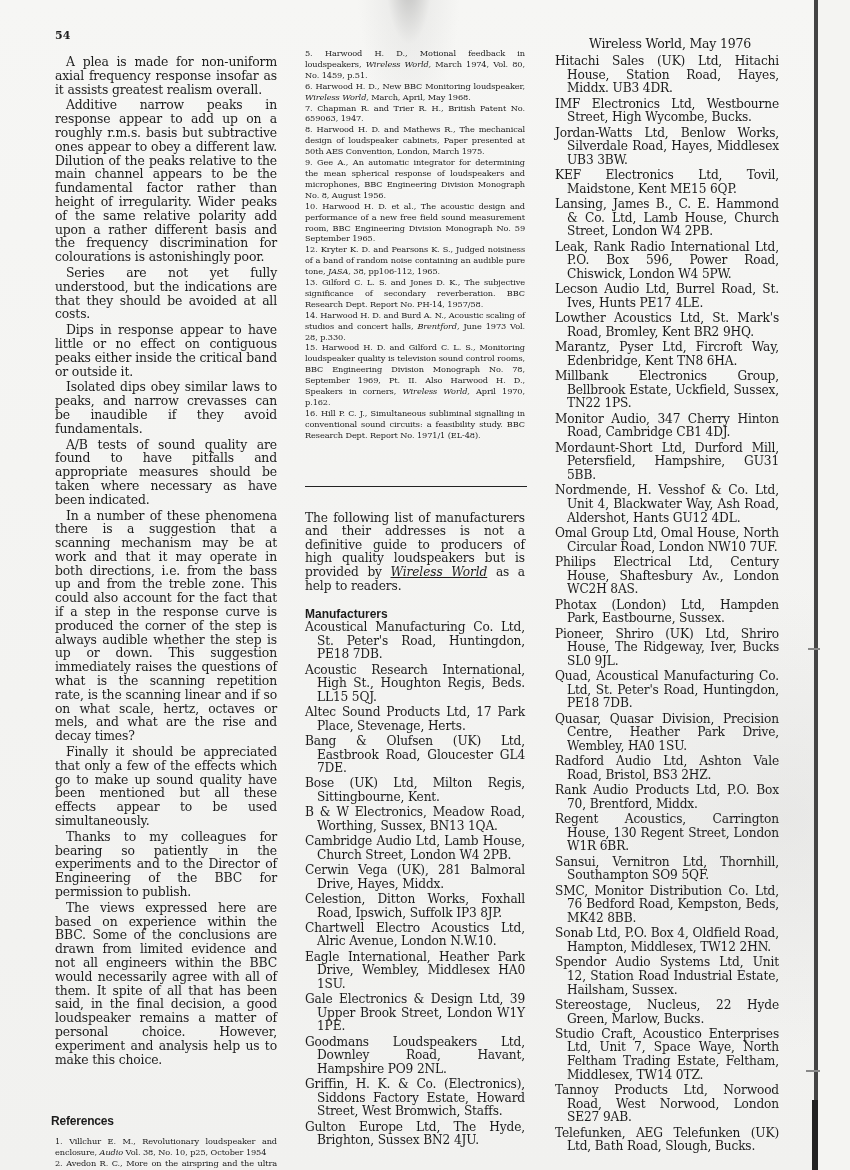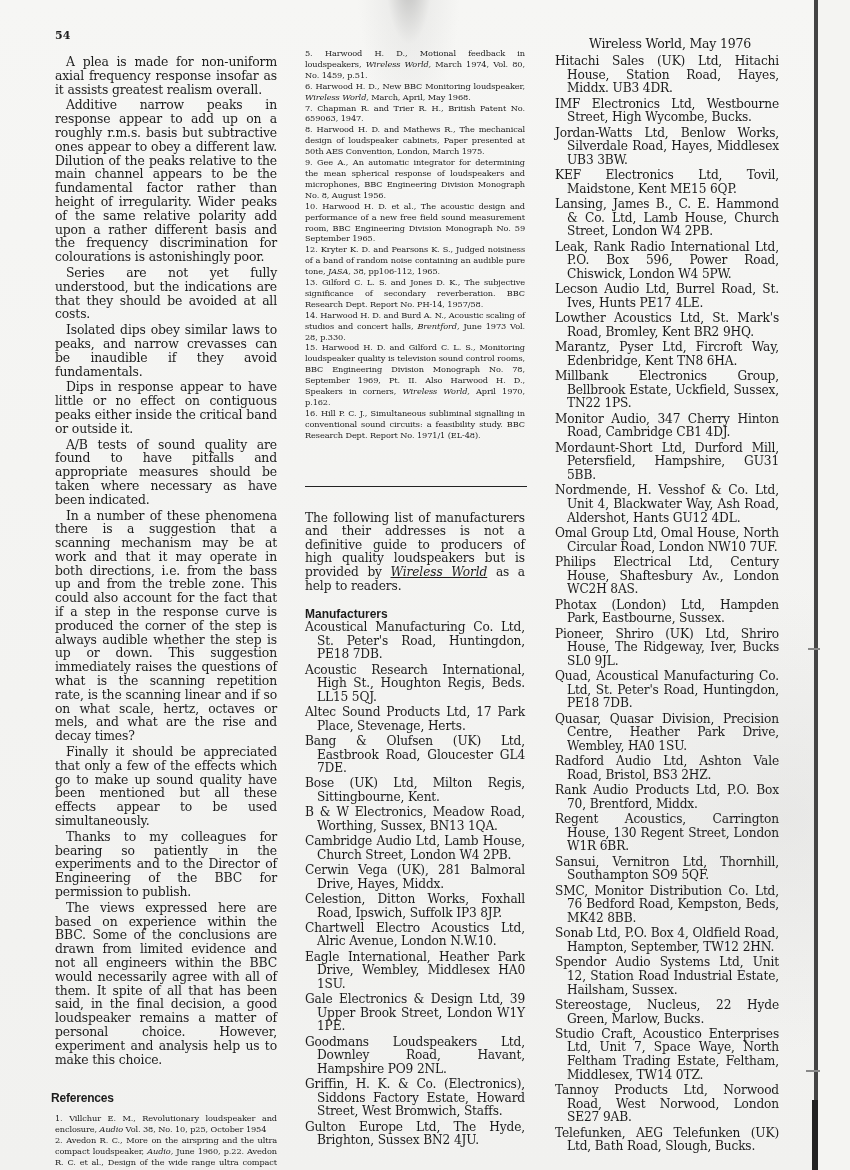--- a/index.html
+++ b/index.html
@@ -34,21 +34,21 @@
     .col { position: absolute; }
     .col1 { left: 55px; top: 55px; width: 222px; }
     .col2 { left: 305px; top: 48px; width: 220px; }
     .col3 { left: 555px; top: 55px; width: 224px; }
 
     .body-text p {
       margin: 0 0 2px 0; font-size: 12.4px; line-height: 13.8px;
       text-align: justify; text-indent: 11px; letter-spacing: -0.15px;
     }
     .refs-head {
-      margin: 25px 0 8px -4px; font-family: "Liberation Sans", sans-serif;
+      margin: 48px 0 8px -4px; font-family: "Liberation Sans", sans-serif;
       font-weight: bold; font-size: 12px; letter-spacing: -0.2px;
     }
     .ref {
       font-size: 8.2px; line-height: 11px; text-align: justify; margin: 0;
       letter-spacing: -0.1px;
     }
     .ref .it { font-style: italic; }
     .col2 .ref { font-size: 8.2px; line-height: 10.9px; }
     .divider {
       height: 0; border-top: 1.5px solid #222; width: 222px; margin: 45px 0 25px 0;
@@ -79,22 +79,22 @@
   <div class="mark" style="left:806px;top:1070px;width:14px;height:2px;"></div>
 
   <div class="page-number">54</div>
   <div class="running-head">Wireless World, May 1976</div>
 
   <div class="col col1">
     <div class="body-text">
       <p>A plea is made for non-uniform axial frequency response insofar as it assists greatest realism overall.</p>
       <p>Additive narrow peaks in response appear to add up on a roughly r.m.s. basis but subtractive ones appear to obey a different law. Dilution of the peaks relative to the main channel appears to be the fundamental factor rather than height of irregularity. Wider peaks of the same relative polarity add upon a rather different basis and the frequency discrimination for colourations is astonishingly poor.</p>
       <p>Series are not yet fully understood, but the indications are that they should be avoided at all costs.</p>
+      <p>Dips in response appear to have little or no effect on contiguous peaks either inside the critical band or outside it.</p>
       <p>Isolated dips obey similar laws to peaks, and narrow crevasses can be inaudible if they avoid fundamentals.</p>
-      <p>Dips in response appear to have little or no effect on contiguous peaks either inside the critical band or outside it.</p>
       <p>A/B tests of sound quality are found to have pitfalls and appropriate measures should be taken where necessary as have been indicated.</p>
       <p>In a number of these phenomena there is a suggestion that a scanning mechanism may be at work and that it may operate in both directions, i.e. from the bass up and from the treble zone. This could also account for the fact that if a step in the response curve is produced the corner of the step is always audible whether the step is up or down. This suggestion immediately raises the questions of what is the scanning repetition rate, is the scanning linear and if so on what scale, hertz, octaves or mels, and what are the rise and decay times?</p>
       <p>Finally it should be appreciated that only a few of the effects which go to make up sound quality have been mentioned but all these effects appear to be used simultaneously.</p>
       <p>Thanks to my colleagues for bearing so patiently in the experiments and to the Director of Engineering of the BBC for permission to publish.</p>
       <p>The views expressed here are based on experience within the BBC. Some of the conclusions are drawn from limited evidence and not all engineers within the BBC would necessarily agree with all of them. It spite of all that has been said, in the final decision, a good loudspeaker remains a matter of personal choice. However, experiment and analysis help us to make this choice.</p>
     </div>
     <div class="refs-head">References</div>
     <p class="ref"><span>1. Villchur E. M., Revolutionary loudspeaker and enclosure, </span><span class="it">Audio</span><span> Vol. 38, No. 10, p25, October 1954</span></p>
     <p class="ref"><span>2. Avedon R. C., More on the airspring and the ultra compact loudspeaker, </span><span class="it">Audio,</span><span> June 1960, p.22. Avedon R. C. et al., Design of the wide range ultra compact Regal Speaker system, Audio, March, 1959, p.22.</span></p>
 
@@ -153,21 +153,21 @@
     <p class="mfr">Philips Electrical Ltd, Century House, Shaftesbury Av., London WC2H 8AS.</p>
     <p class="mfr">Photax (London) Ltd, Hampden Park, Eastbourne, Sussex.</p>
     <p class="mfr">Pioneer, Shriro (UK) Ltd, Shriro House, The Ridgeway, Iver, Bucks SL0 9JL.</p>
     <p class="mfr">Quad, Acoustical Manufacturing Co. Ltd, St. Peter's Road, Huntingdon, PE18 7DB.</p>
     <p class="mfr">Quasar, Quasar Division, Precision Centre, Heather Park Drive, Wembley, HA0 1SU.</p>
     <p class="mfr">Radford Audio Ltd, Ashton Vale Road, Bristol, BS3 2HZ.</p>
     <p class="mfr">Rank Audio Products Ltd, P.O. Box 70, Brentford, Middx.</p>
     <p class="mfr">Regent Acoustics, Carrington House, 130 Regent Street, London W1R 6BR.</p>
     <p class="mfr">Sansui, Vernitron Ltd, Thornhill, Southampton SO9 5QF.</p>
     <p class="mfr">SMC, Monitor Distribution Co. Ltd, 76 Bedford Road, Kempston, Beds, MK42 8BB.</p>
-    <p class="mfr">Sonab Ltd, P.O. Box 4, Oldfield Road, Hampton, September, TW12 2HN.</p>
+    <p class="mfr">Sonab Ltd, P.O. Box 4, Oldfield Road, Hampton, Middlesex, TW12 2HN.</p>
     <p class="mfr">Spendor Audio Systems Ltd, Unit 12, Station Road Industrial Estate, Hailsham, Sussex.</p>
     <p class="mfr">Stereostage, Nucleus, 22 Hyde Green, Marlow, Bucks.</p>
     <p class="mfr">Studio Craft, Acoustico Enterprises Ltd, Unit 7, Space Waye, North Feltham Trading Estate, Feltham, Middlesex, TW14 0TZ.</p>
     <p class="mfr">Tannoy Products Ltd, Norwood Road, West Norwood, London SE27 9AB.</p>
     <p class="mfr">Telefunken, AEG Telefunken (UK) Ltd, Bath Road, Slough, Bucks.</p>
 
   </div>
 </div>
 
 </body></html>

